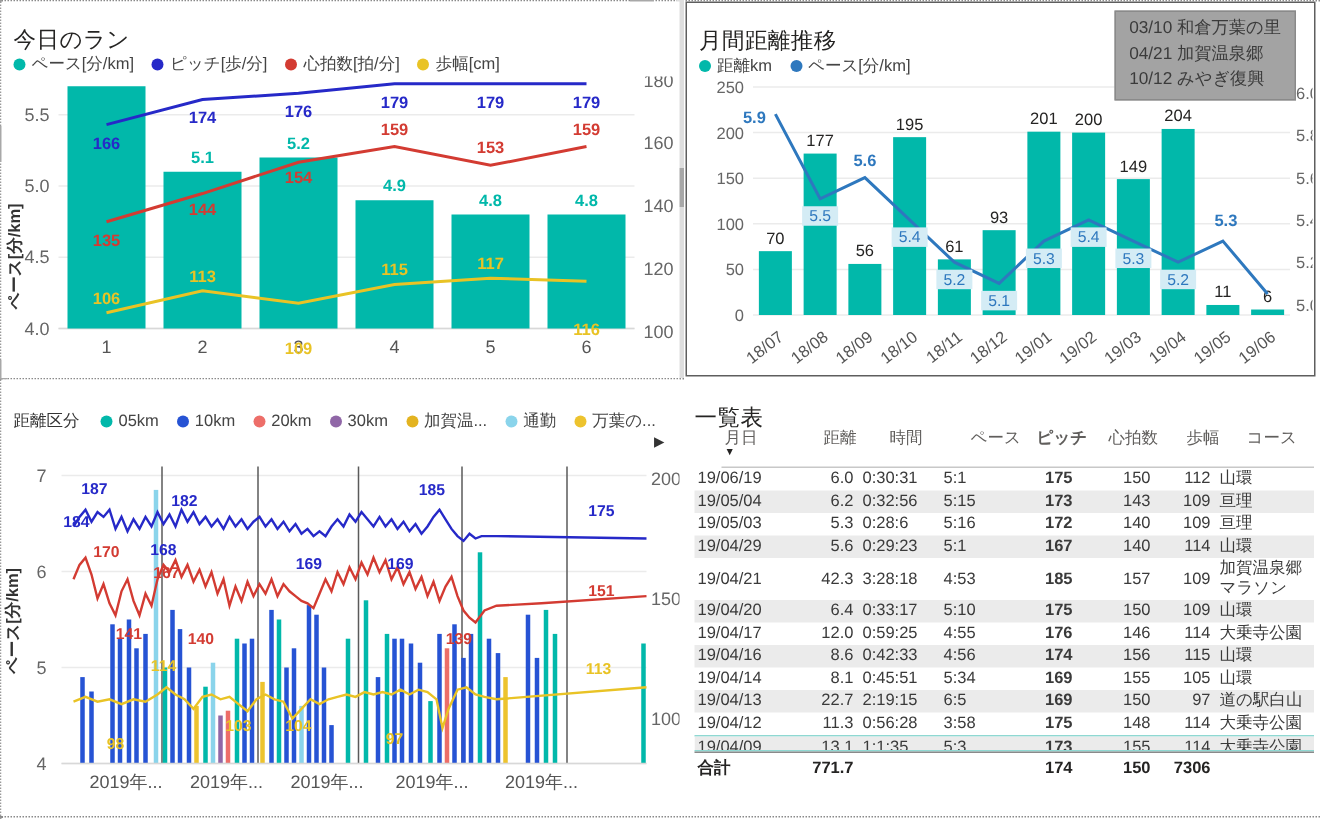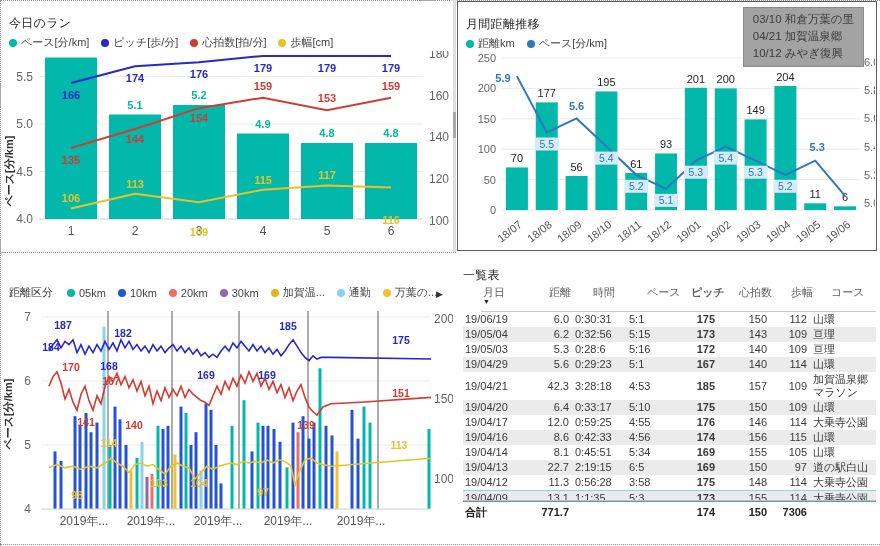--- a/index.html
+++ b/index.html
@@ -3,21 +3,21 @@
 <meta charset="utf-8">
 <style>
   html,body{margin:0;padding:0;background:#fff;}
   .stage{position:relative;width:880px;height:546px;background:#fff;overflow:hidden;
          font-family:"Liberation Sans","DejaVu Sans",sans-serif;-webkit-font-smoothing:antialiased;}
   .panel{position:absolute;background:#fff;box-sizing:border-box;}
   .p-tl{left:1px;top:1px;width:452px;height:251px;}
   .p-tr{left:457px;top:1px;width:420px;height:250px;border:1px solid #5e5e5e;padding-left:16px;}
   .p-bl{left:1px;top:253px;width:452px;height:291px;}
   .p-br{left:457px;top:253px;width:421px;height:290px;}
-  .ptitle{position:absolute;left:8px;top:4px;font-size:12px;color:#252423;font-weight:400;letter-spacing:.3px;}
+  .ptitle{position:absolute;left:8px;top:4px;font-size:15px;color:#252423;font-weight:400;letter-spacing:.3px;}
   .legend{position:absolute;left:8px;top:34px;font-size:11px;color:#444;display:flex;align-items:center;gap:12px;white-space:nowrap;}
   .lgd-item{display:flex;align-items:center;gap:4px;cursor:default;}
   .dot{width:8px;height:8px;border-radius:50%;display:inline-block;flex:0 0 auto;}
   .lgd-title{color:#333;margin-right:2px;}
   .lgd-more{position:absolute;right:10px;top:36px;font-size:9px;color:#333;}
   svg{position:absolute;left:0;display:block;}
   #c1{top:50px;} #c2{top:48px;} #c3{top:46px;}
   .anno{position:absolute;right:12px;top:5px;border:1px solid #8a8a8a;background:#a3a3a3;padding:3px 9px 4px 9px;
         font-size:11.5px;color:#3b3b3b;line-height:17px;z-index:3;}
   
@@ -220,21 +220,21 @@
         <text x="267.75" y="111.59999999999995" font-size="10.5" fill="#2E78BE" font-family="&quot;Liberation Sans&quot;,&quot;DejaVu Sans&quot;,sans-serif" text-anchor="middle">5.4</text>
         <rect x="285.5833333333333" y="115.70000000000002" width="24" height="13" fill="#D4ECF5"></rect>
         <text x="297.5833333333333" y="125.70000000000002" font-size="10.5" fill="#2E78BE" font-family="&quot;Liberation Sans&quot;,&quot;DejaVu Sans&quot;,sans-serif" text-anchor="middle">5.3</text>
         <rect x="315.41666666666663" y="129.79999999999998" width="24" height="13" fill="#D4ECF5"></rect>
         <text x="327.41666666666663" y="139.79999999999998" font-size="10.5" fill="#2E78BE" font-family="&quot;Liberation Sans&quot;,&quot;DejaVu Sans&quot;,sans-serif" text-anchor="middle">5.2</text>
         <text x="359.25" y="100.70000000000002" font-size="11" fill="#2E78BE" font-family="&quot;Liberation Sans&quot;,&quot;DejaVu Sans&quot;,sans-serif" text-anchor="middle" font-weight="bold">5.3</text>
       </svg>
   </section>
 
   <section class="panel p-bl">
-    <div class="legend" id="legend-2" style="top:32px;text-align:right;">
+    <div class="legend" id="legend-2" style="top:20px;text-align:right;">
       <span class="lgd-title">距離区分</span>
     <span class="lgd-item">
           <span class="dot" style="background: rgb(1, 184, 170);"></span>
           <span>05km</span>
         </span>
         <span class="lgd-item">
           <span class="dot" style="background: rgb(38, 83, 212);"></span>
           <span>10km</span>
         </span>
         <span class="lgd-item">

